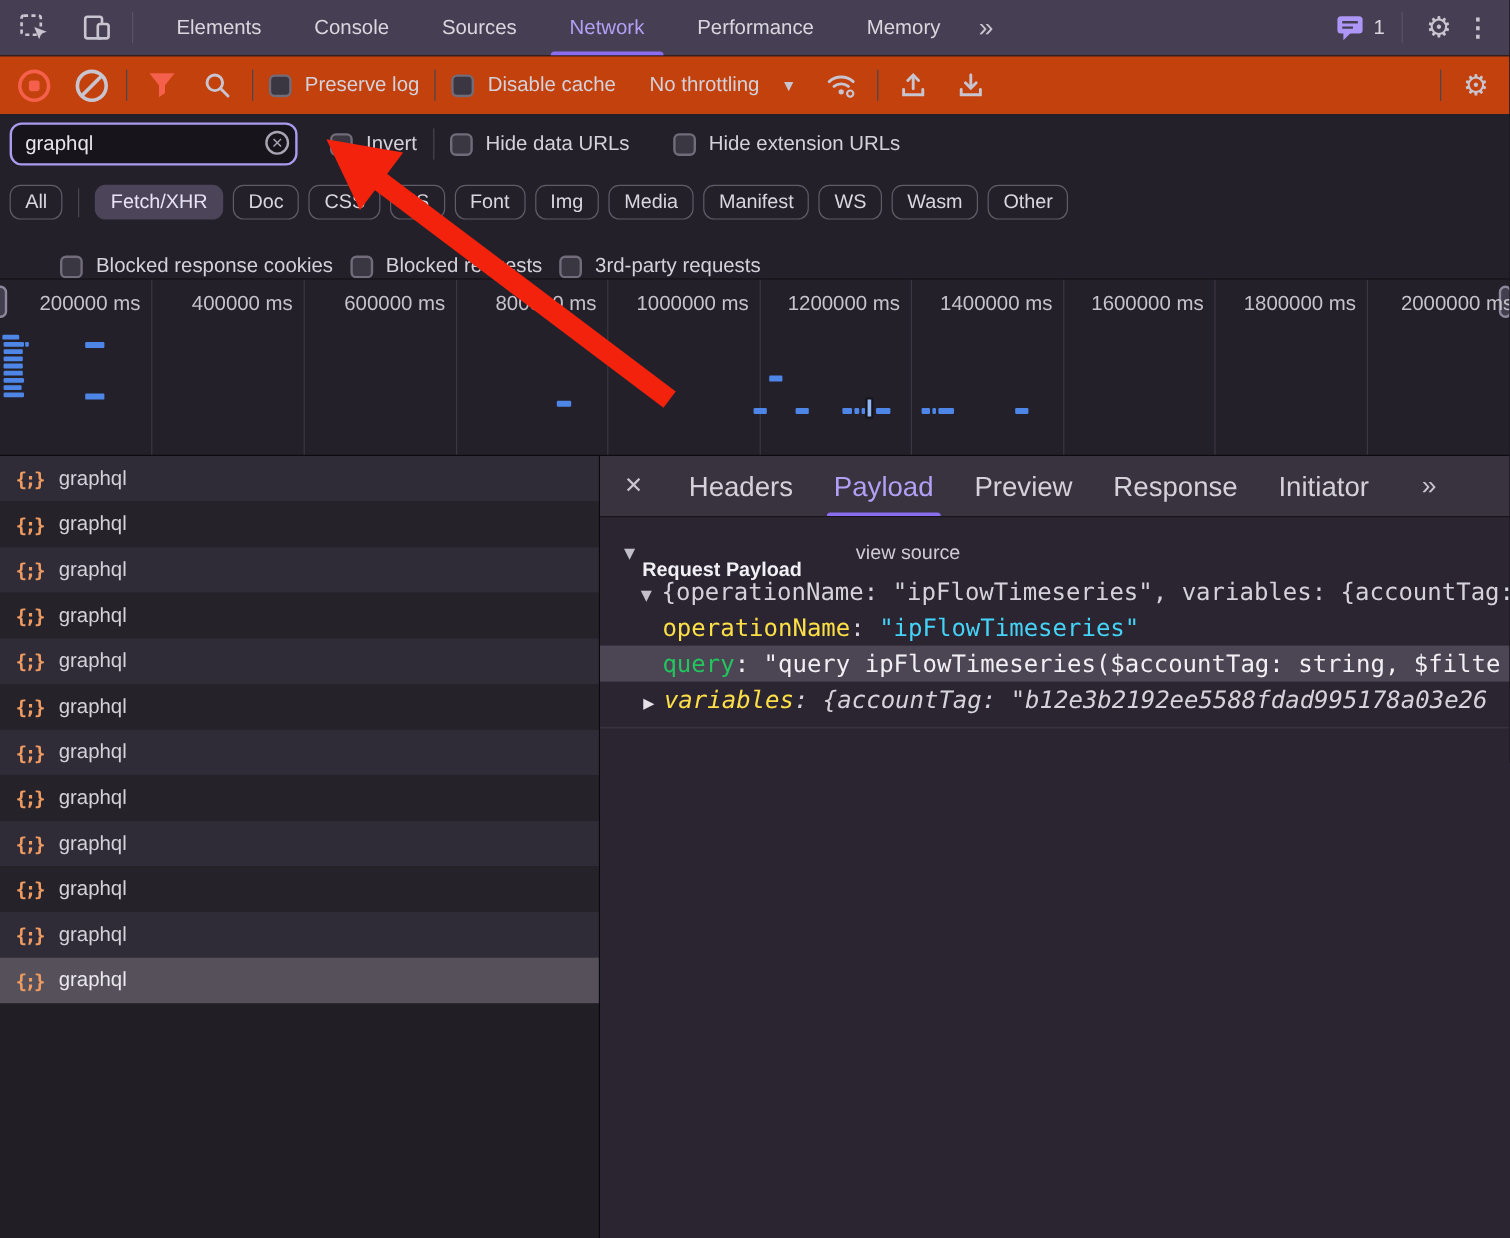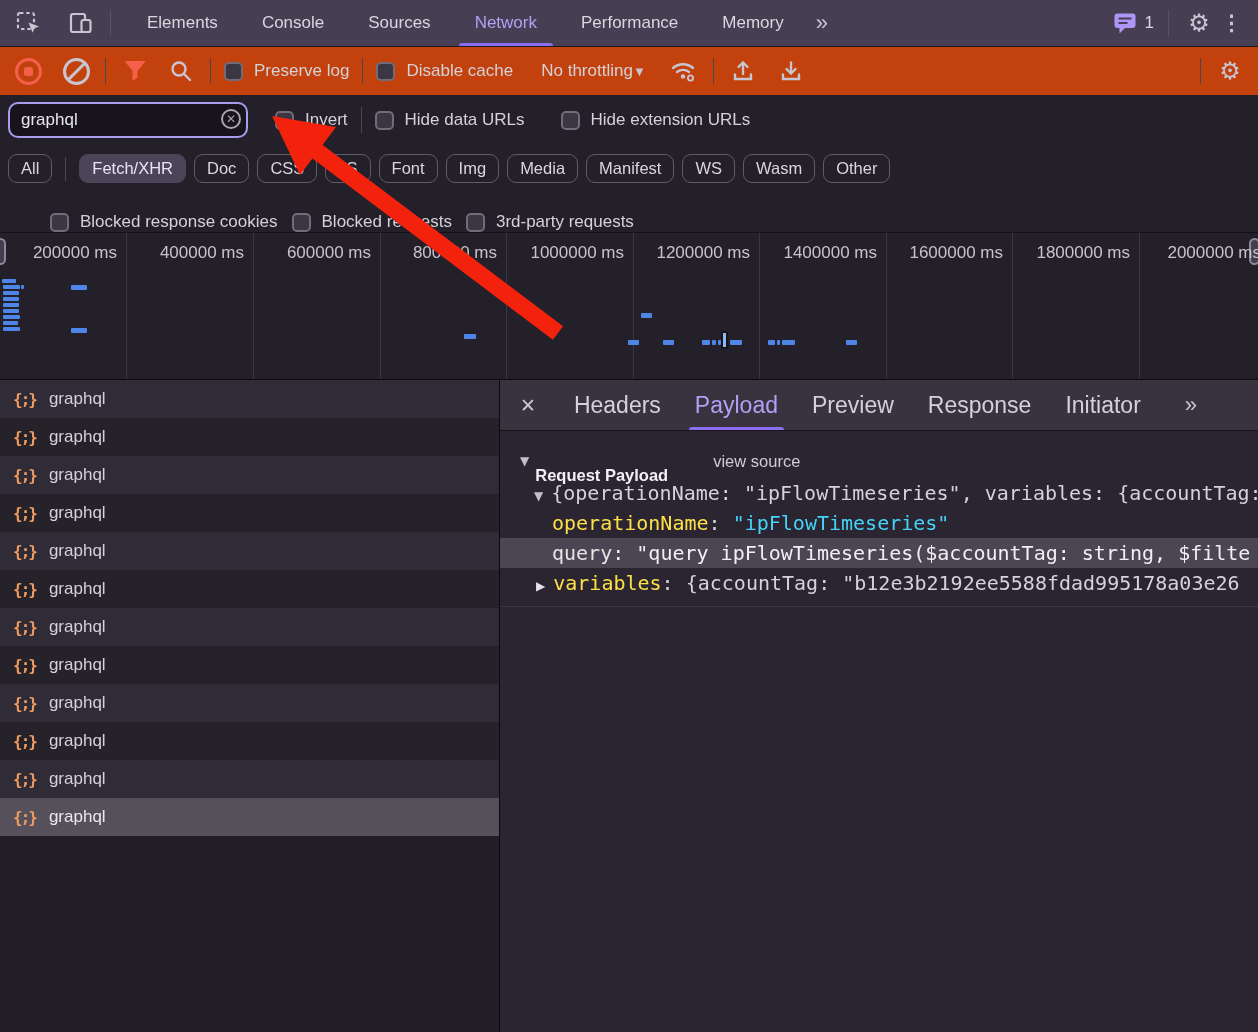--- a/index.html
+++ b/index.html
@@ -25,21 +25,21 @@
   .toolbar{height:49px;background:#c2410c;border-top:1px solid #1A171E;display:flex;align-items:center;padding:0 12px;box-sizing:border-box;}
   .icon-btn{display:flex;align-items:center;justify-content:center;width:32px;height:32px;flex:none;}
   .rec-ring{width:21px;height:21px;border:3px solid #F4604B;border-radius:50%;display:flex;align-items:center;justify-content:center;}
   .rec-ring::after{content:"";width:9px;height:9px;background:#F4604B;border-radius:2px;}
   .block-circ{width:21px;height:21px;border:3px solid #C9C5D0;border-radius:50%;position:relative;}
   .block-circ::after{content:"";position:absolute;left:-1px;top:9px;width:23px;height:3px;background:#C9C5D0;transform:rotate(-45deg);}
   .tool-divider{width:1px;height:26px;background:#4A4551;margin:0 13px;flex:none;}
   .cb{width:19px;height:19px;border:2px solid #716B7A;border-radius:5px;background:#3A3642;flex:none;box-sizing:border-box;}
   .cb-item{display:flex;align-items:center;gap:11px;}
   .cb-label{font-size:17px;color:#D5D1DA;white-space:nowrap;}
-  .throttle{display:flex;align-items:center;gap:0;font-size:17px;color:#D5D1DA;margin-left:6px;}
+  .throttle{display:flex;align-items:center;gap:18px;font-size:17px;color:#D5D1DA;margin-left:6px;}
   .caret{font-size:13px;color:#C9C5D0;}
   .toolbar .spacer{flex:1;}
   
   .filterrow{height:50px;display:flex;align-items:center;padding:0 8px;box-sizing:border-box;}
   .filter-box{position:relative;width:240px;height:36px;flex:none;}
   .filter-box input{
     width:100%;height:100%;box-sizing:border-box;background:#17151B;border:2px solid #A99CEF;
     border-radius:10px;color:#E8E5EC;font-size:17px;padding:0 34px 0 11px;outline:none;
     font-family:"Liberation Sans",sans-serif;
   }
@@ -78,25 +78,25 @@
   .dtab.sel::after{content:"";position:absolute;left:-6px;right:-6px;bottom:0;height:3px;background:#8A6EEF;border-radius:3px 3px 0 0;}
   .payload{padding-top:13px;font-family:"DejaVu Sans Mono",monospace;font-size:20px;}
   .pl-header{display:flex;align-items:center;padding-left:20px;height:34px;font-family:"Liberation Sans",sans-serif;}
   .tri{font-size:12px;color:#C2BECA;margin-right:6px;font-family:"DejaVu Sans",sans-serif;}
   .pl-title{font-size:16.5px;font-weight:bold;color:#F2F0F5;margin-top:28px;}
   .view-source{font-size:16.5px;color:#CFCBD6;margin-left:45px;}
   .pl-line{height:30px;line-height:30px;white-space:nowrap;overflow:hidden;color:#D6D2DB;}
   .pl-line .tri{margin-right:8px;}
   .ind1{padding-left:34px;}
   .ind2{padding-left:52px;}
-  .ind2b{padding-left:36px;}
+  .ind2b{padding-left:36px;font-style:italic;}
   .key{color:#fde047;}
   .str{color:#45D3F7;}
   .hl{background:#4C4553;color:#F1EFF4;}
-  .hl .key{color:#e5e5e5;}
+  .hl .key{color:#22c55e;}
   .payload-sep{height:1px;background:#3B3642;margin-top:8px;}
   
   .arrow-overlay{position:absolute;inset:0;pointer-events:none;z-index:99;}
   svg .st{stroke:#C9C5D0;stroke-width:2.4;fill:none;stroke-linecap:round;}
 </style>
 </head>
 <body>
 
 <div class="devtools">
 

